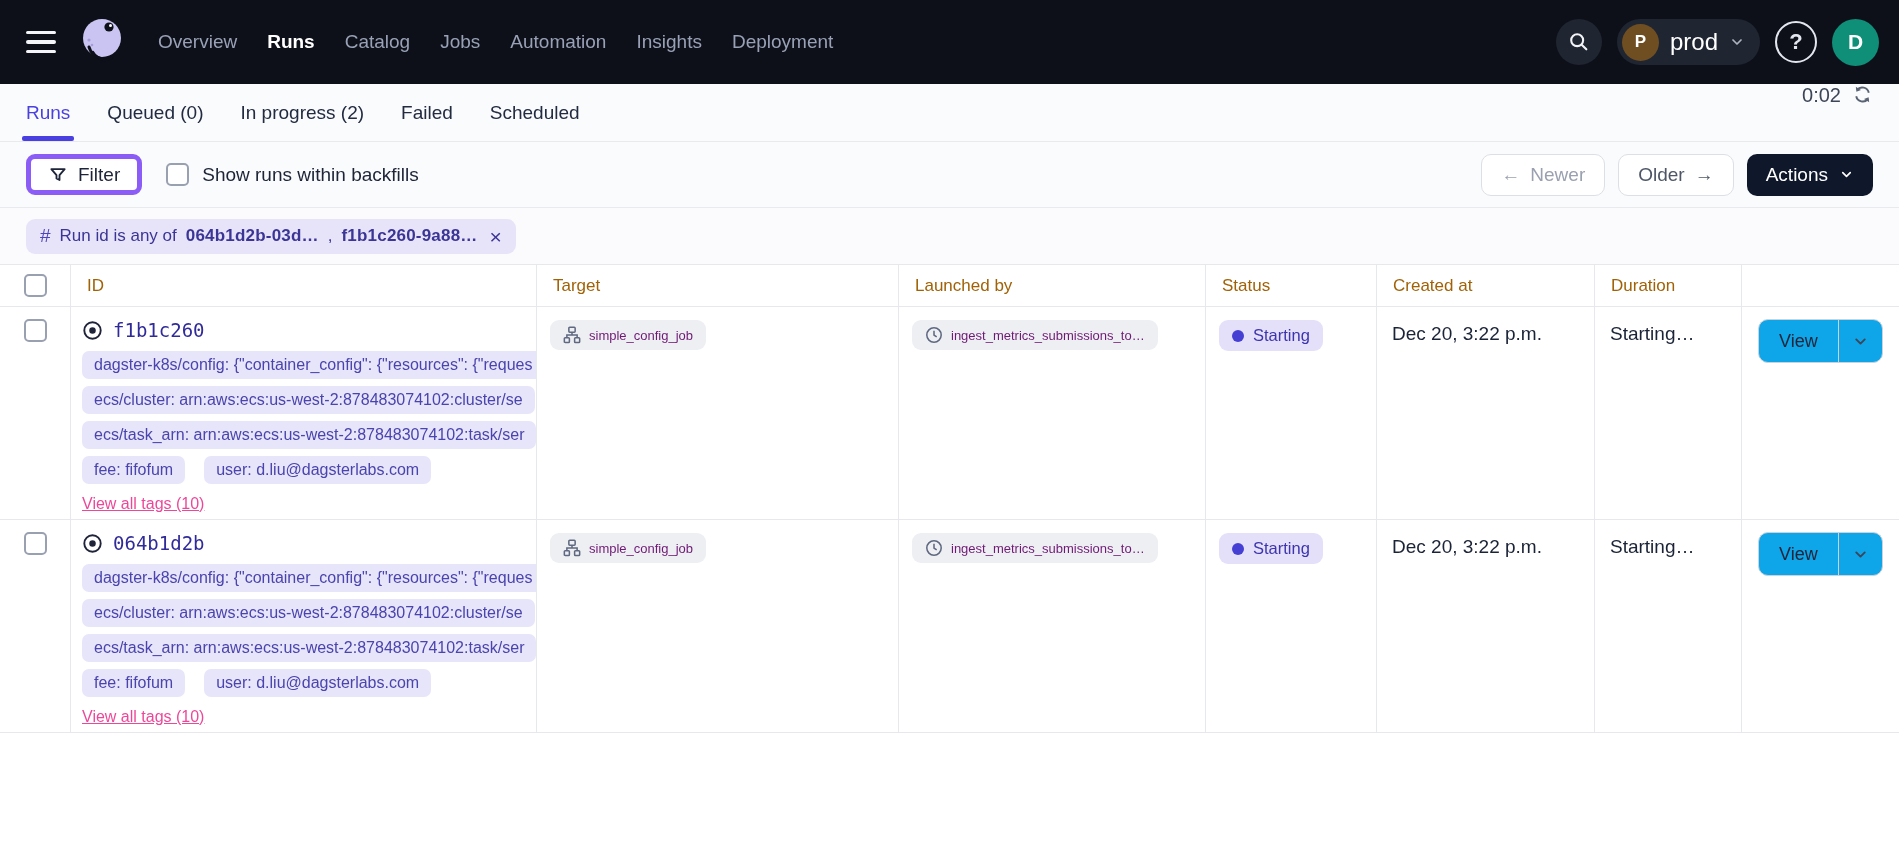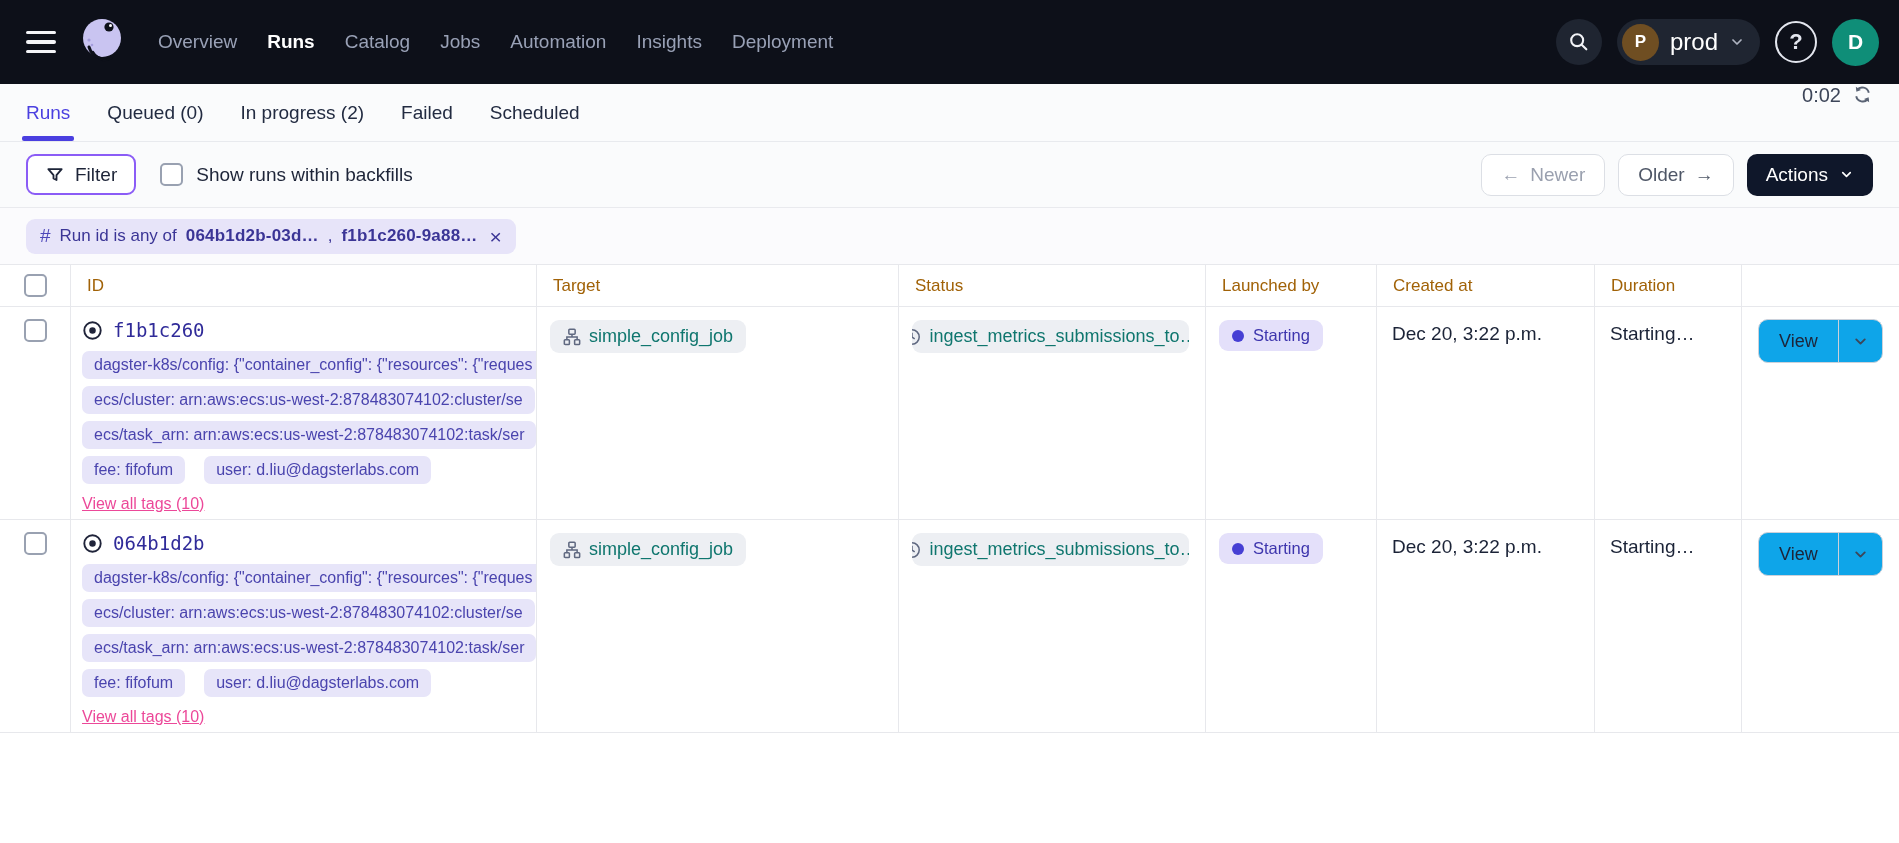--- a/index.html
+++ b/index.html
@@ -25,21 +25,21 @@
   
   .tabsrow { height:58px; background:#fafbfc; border-bottom:1px solid #e8eaee; display:flex; align-items:stretch; padding:0 26px; }
   .tab { position:relative; display:flex; align-items:center; margin-right:37px; font-size:19px; font-weight:500; color:#222b41; cursor:pointer; }
   .tab.active { color:#4a3fe0; }
   .tab.active::after { content:""; position:absolute; left:-4px; right:-4px; bottom:0; height:5px; background:#4a3fe0; border-radius:2px; }
   .tabs-right { margin-left:auto; display:flex; align-items:flex-start; gap:11px; }
   .timer { color:#3d4659; font-size:20px; }
 
   
   .toolbar { height:66px; background:#fafbfc; border-bottom:1px solid #e9eaee; display:flex; align-items:center; gap:24px; padding:0 26px; }
-  .filter-btn { height:41px; background:#fff; border:2px solid #8b5cf6; border-radius:9px; display:inline-flex; align-items:center; gap:10px; padding:0 17px; font-size:19px; color:#1d2438; cursor:pointer; }
+  .filter-btn { height:41px; background:#fff; border:5px solid #8b5cf6; border-radius:9px; display:inline-flex; align-items:center; gap:10px; padding:0 17px; font-size:19px; color:#1d2438; cursor:pointer; }
   .check-group { display:flex; align-items:center; gap:13px; }
   .checkbox { width:23px; height:23px; border:2px solid #99a1b1; border-radius:5px; background:#fff; cursor:pointer; }
   .check-label { font-size:19px; color:#1d2438; }
   .toolbar-right { margin-left:auto; display:flex; align-items:center; gap:13px; }
   .btn-outline { height:42px; background:#fff; border:1px solid #dcdfe5; border-radius:10px; display:inline-flex; align-items:center; gap:10px; padding:0 19px; font-size:19px; cursor:pointer; }
   .btn-newer { color:#9aa0af; }
   .btn-older { color:#4e5666; }
   .btn-actions { height:42px; background:#0f172a; border:none; border-radius:10px; color:#fff; display:inline-flex; align-items:center; gap:11px; padding:0 19px; font-size:19px; cursor:pointer; }
 
   
@@ -61,21 +61,21 @@
   .tdata .cell-check { align-items:flex-start; padding-top:12px; }
 
   .cell-id { padding:12px 0 0 11px; display:flex; flex-direction:column; align-items:flex-start; gap:7px; }
   .run-line { display:flex; align-items:center; gap:10px; margin-bottom:3px; cursor:pointer; }
   .run-id { font-family:"DejaVu Sans Mono", monospace; font-size:19px; color:#302b99; }
   .tag { background:#e7e5f9; color:#4a44ae; font-size:16px; border-radius:7px; padding:5px 12px; white-space:nowrap; cursor:pointer; }
   .tag-pair { display:flex; gap:19px;border-radius:11px; }
   .view-all { font-size:16px; color:#ec4899; margin-top:4px; cursor:pointer;text-decoration:underline; }
 
   .cell-target, .cell-launched, .cell-status { padding:13px 0 0 13px; }
-  .pill-gray { background:#edeff3; color:#0f766e; font-size:18px; border-radius:9px; padding:6px 13px; display:inline-flex; align-items:center; gap:8px; white-space:nowrap; max-width:calc(100% - 16px); overflow:hidden; cursor:pointer;justify-content:center; }
+  .pill-gray { background:#edeff3; color:#701a75; font-size:13px; border-radius:9px; padding:6px 13px; display:inline-flex; align-items:center; gap:8px; white-space:nowrap; max-width:calc(100% - 16px); overflow:hidden; cursor:pointer;justify-content:center; }
   .pill-status { background:#e4e0fa; color:#3d35ad; font-size:16.5px; border-radius:9px; padding:6px 13px; display:inline-flex; align-items:center; gap:9px; cursor:pointer; }
   .status-dot { width:12px; height:12px; border-radius:50%; background:#463fd4; }
 
   .cell-created, .cell-duration { padding:16px 0 0 15px; font-size:19px; color:#1b2337; }
   .cell-view { padding:12px 0 0 16px; }
   .view-btn { display:inline-flex; align-items:stretch; background:#0ea5e9; border:1px solid #ccd1da; border-radius:10px; height:44px; overflow:hidden; }
   .view-main { display:flex; align-items:center; padding:0 20px; font-size:18px; color:#1d2438; cursor:pointer; }
   .view-sep { width:1px; background:#ccd1da; }
   .view-caret { display:flex; align-items:center; padding:0 13px; cursor:pointer; }
 
@@ -200,22 +200,22 @@
 </div>
 
 <div class="runs-table">
 
   <div class="trow thead">
     <div class="cell-check">
         <div class="checkbox"></div>
       </div>
     <div>ID</div>
     <div>Target</div>
+    <div>Launched by</div>
     <div>Status</div>
-    <div>Launched by</div>
     <div>Created at</div>
     <div>Duration</div>
     <div></div>
   </div>
 
   <div class="trow tdata">
     <div class="cell-check">
         <div class="checkbox"></div>
       </div>
     <div class="cell-id">

